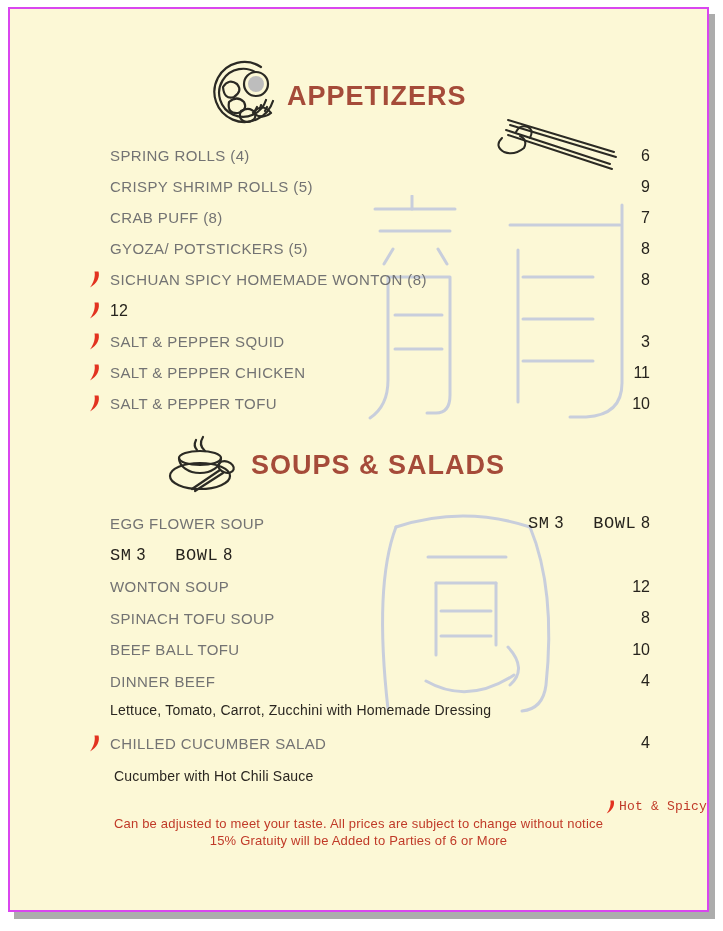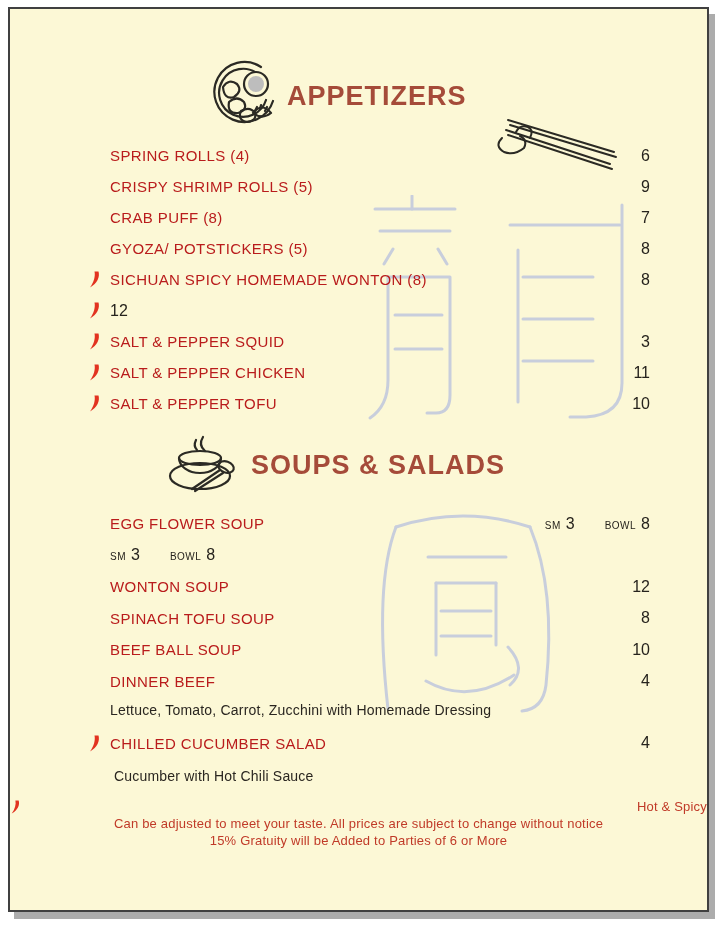--- a/index.html
+++ b/index.html
@@ -3,58 +3,58 @@
 <meta charset="utf-8">
 <style>
   html,body{margin:0;padding:0;background:#ffffff;}
   .screen{
     position:relative;width:723px;height:931px;background:#ffffff;
     border-radius:10px;overflow:hidden;
     font-family:"Liberation Sans",sans-serif;
   }
   .page{
     position:absolute;left:8px;top:7px;width:697px;height:901px;
-    background:#FCF8D6;border:2px solid #404040;
+    background:#FCF8D6;border:2px solid #d946ef;
     box-shadow:6px 7px 0 0 #ACACAC;
   }
   .wm{position:absolute;z-index:0;pointer-events:none;}
   .content{position:absolute;inset:0;z-index:1;}
 
   .section-header{position:absolute;display:flex;align-items:center;}
   .section-title{
     font-weight:700;font-size:27px;letter-spacing:1px;color:#A54B39;
     white-space:nowrap;
   }
   .hdr-icon{flex:0 0 auto;}
 
   .rows{position:absolute;left:68px;width:572px;}
   .row{display:flex;align-items:center;height:31px;}
   .row.tall{height:31.5px;}
   .spice{width:32px;box-sizing:border-box;padding-left:10px;flex:0 0 auto;display:flex;align-items:center;}
   .iname{
-    flex:1 1 auto;font-size:15px;letter-spacing:0.4px;color:#b91c1c;
+    flex:1 1 auto;font-size:15px;letter-spacing:0.4px;color:#737373;
     white-space:nowrap;overflow:hidden;
   }
   .price{flex:0 0 auto;font-size:16px;color:#26231d;text-align:right;}
   .dual{flex:0 0 auto;display:flex;align-items:baseline;}
-  .plabel{font-size:10px;letter-spacing:0.5px;color:#26231d;margin-right:5px;}
+  .plabel{font-size:17px;letter-spacing:0.5px;color:#26231d;margin-right:5px;font-family:Liberation Mono, monospace;}
   .pval{font-size:16px;color:#26231d;}
   .dual .gap{width:30px;}
   .desc{
     font-size:14px;color:#2a2620;letter-spacing:0.2px;
     padding-left:32px;height:26px;display:flex;align-items:center;white-space:nowrap;
   }
   .desc.indent{padding-left:36px;}
   .row.salad{height:40px;}
 
   .footer{
     position:absolute;left:0;right:0;top:789px;text-align:center;
     color:#C03A28;font-size:13px;line-height:17px;letter-spacing:0.2px;
   }
-  .footer .legend-line{display:flex;align-items:center;justify-content:space-between;gap:4px;}
+  .footer .legend-line{display:flex;align-items:center;justify-content:flex-end;gap:4px;font-family:Liberation Mono, monospace;}
   .chili-svg{display:block;}
 </style>
 </head>
 <body>
 
 <div class="screen">
   <div class="page">
 
     <svg class="wm" style="left:350px;top:186px;" width="280" height="238" viewBox="0 0 280 238" fill="none" stroke="#C8CEDC" stroke-width="3" stroke-linecap="round" stroke-linejoin="round">
       <path d="M15,14 h80"></path>
@@ -222,21 +222,21 @@
           <span class="iname">WONTON SOUP</span>
           <span class="price">12</span>
         </div>
         <div class="row tall">
           <span class="spice"></span>
           <span class="iname">SPINACH TOFU SOUP</span>
           <span class="price">8</span>
         </div>
         <div class="row tall">
           <span class="spice"></span>
-          <span class="iname">BEEF BALL SOUP</span>
+          <span class="iname">BEEF BALL TOFU</span>
           <span class="price">10</span>
         </div>
         <div class="row tall">
           <span class="spice"></span>
           <span class="iname">DINNER BEEF</span>
           <span class="price">4</span>
         </div>
         <div class="desc">Lettuce, Tomato, Carrot, Zucchini with Homemade Dressing</div>
         <div class="row salad">
           <span class="spice">

